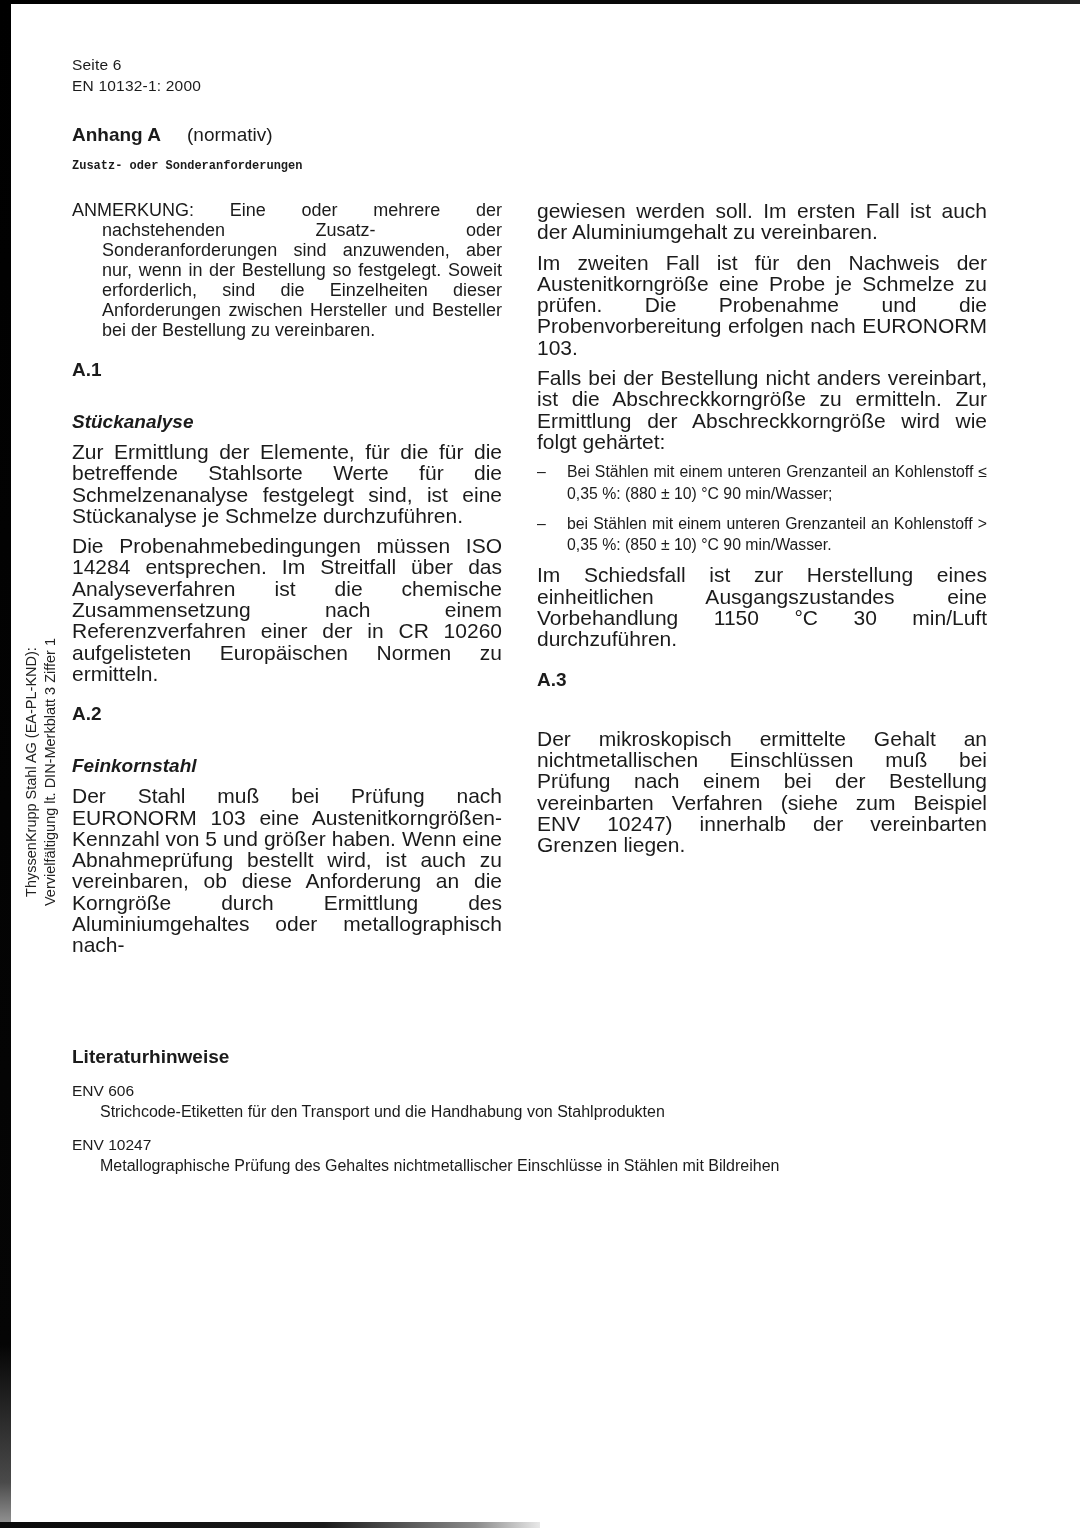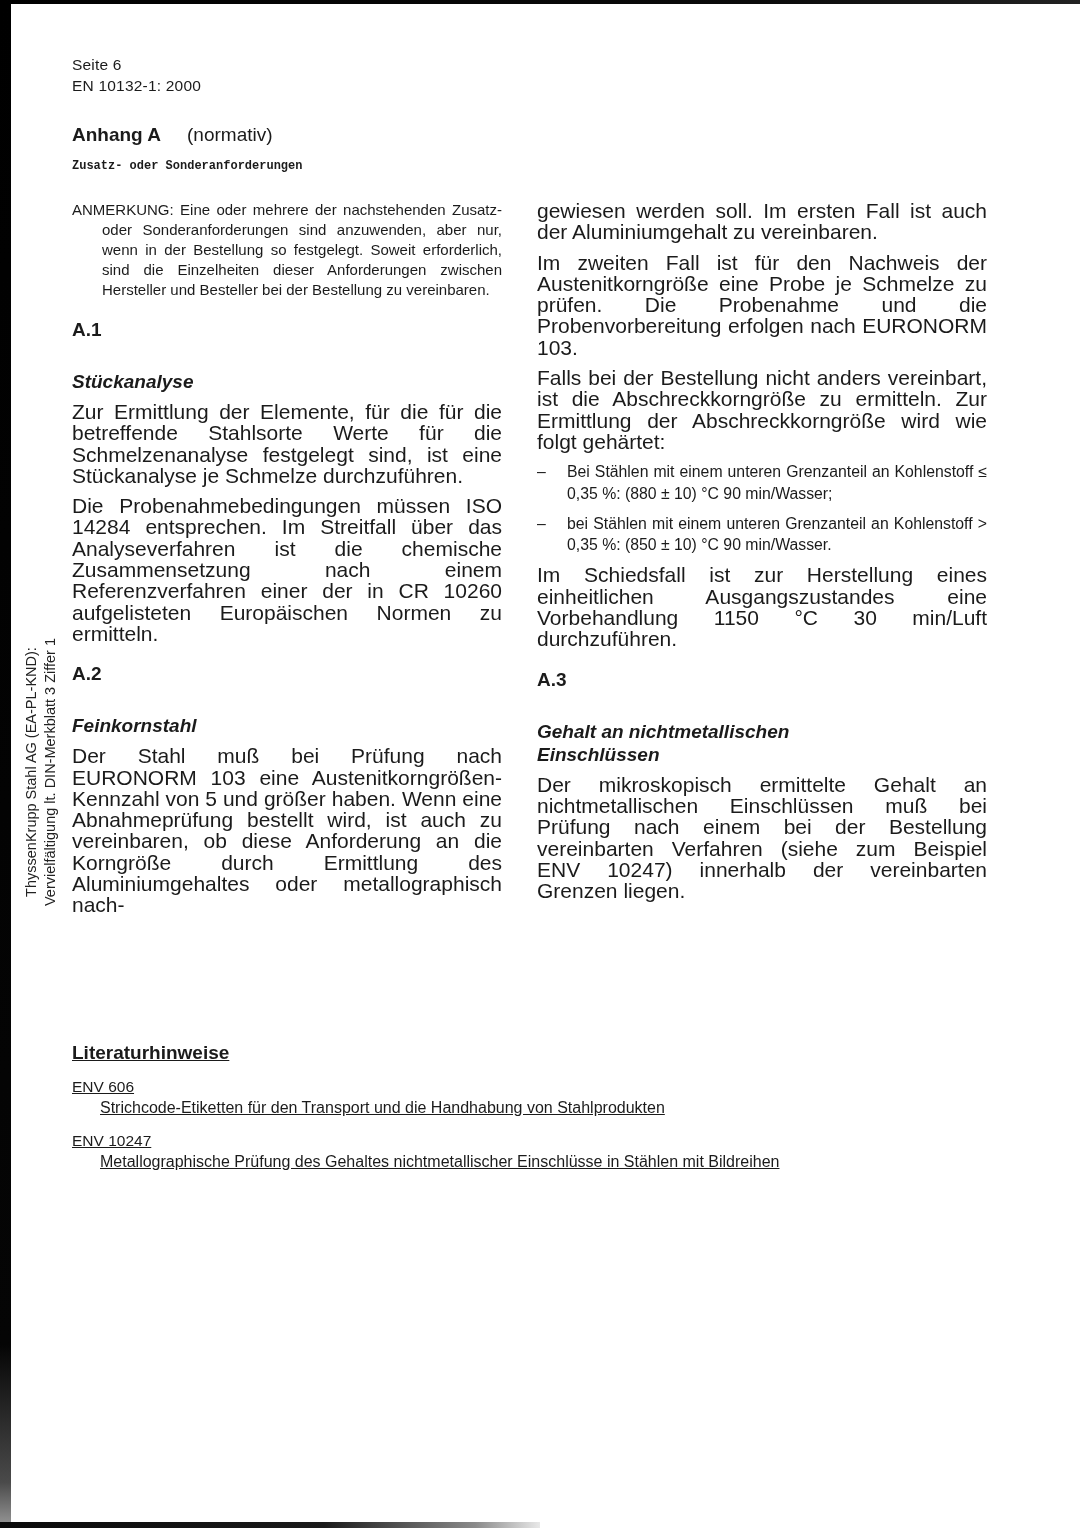--- a/index.html
+++ b/index.html
@@ -50,21 +50,21 @@
   .columns { display: flex; margin-top: 23px; align-items: flex-start; }
   .col-left  { width: 430px; margin-right: 35px; }
   .col-right { width: 450px; }
 
   p.body-text {
     font-size: 21px; line-height: 21.3px;
     text-align: justify;
     margin: 0 0 9px 0;
   }
   .note {
-    font-size: 15px; line-height: 20px;
+    font-size: 18px; line-height: 20px;
     text-align: justify;
     padding-left: 30px; text-indent: -30px;
     margin: 0 0 14px 0;
   }
   .sec-heading {
     display: flex;
     font-size: 19px; font-weight: bold; line-height: 23px;
     margin: 18px 0 8px 0;
     flex-direction: column;
   }
@@ -72,21 +72,21 @@
   .sec-heading .sec-title { flex: 1; font-style: italic; }
 
   .bullet-item {
     display: flex;
     font-size: 15.8px; line-height: 21.3px;
     margin: 0 0 9px 0;
   }
   .bullet-item .dash { width: 30px; flex: 0 0 30px; }
   .bullet-item .bullet-text { flex: 1; text-align: justify; }
 
-  .literature { margin-top: 116px; text-decoration: underline; }
+  .literature { margin-top: 80px; }
   .lit-heading { font-size: 19px; font-weight: bold; line-height: 23px; margin: 0 0 12px 0; }
   .lit-entry { margin-bottom: 12px; }
   .lit-ref  { font-size: 15.5px; line-height: 21px; }
   .lit-desc { font-size: 16px; line-height: 21px; padding-left: 28px; }
 </style>
 </head>
 <body>
 
 <div class="edge-bar-left"></div>
 <div class="edge-bar-top"></div>
@@ -140,24 +140,20 @@
       </div>
       <div class="bullet-item">
         <span class="dash">–</span>
         <span class="bullet-text">bei Stählen mit einem unteren Grenzanteil an Kohlenstoff &gt; 0,35 %: (850 ± 10) °C 90 min/Wasser.</span>
       </div>
 
       <p class="body-text">Im Schiedsfall ist zur Herstellung eines einheitlichen Ausgangszustandes eine Vorbehandlung 1150 °C 30 min/Luft durchzuführen.</p>
 
       <div class="sec-heading">
         <span class="sec-num">A.3</span>
-        <span class="sec-title">
-          <span>Gehalt an nichtmetallischen</span><br>
-          <span>Einschlüssen</span>
-        </span>
       </div>
       <p class="body-text">Der mikroskopisch ermittelte Gehalt an nichtmetallischen Einschlüssen muß bei Prüfung nach einem bei der Bestellung vereinbarten Verfahren (siehe zum Beispiel ENV 10247) innerhalb der vereinbarten Grenzen liegen.</p>
     </div>
 
   </div>
 
   <div class="literature">
     <div class="lit-heading">Literaturhinweise</div>
 
     <div class="lit-entry">

